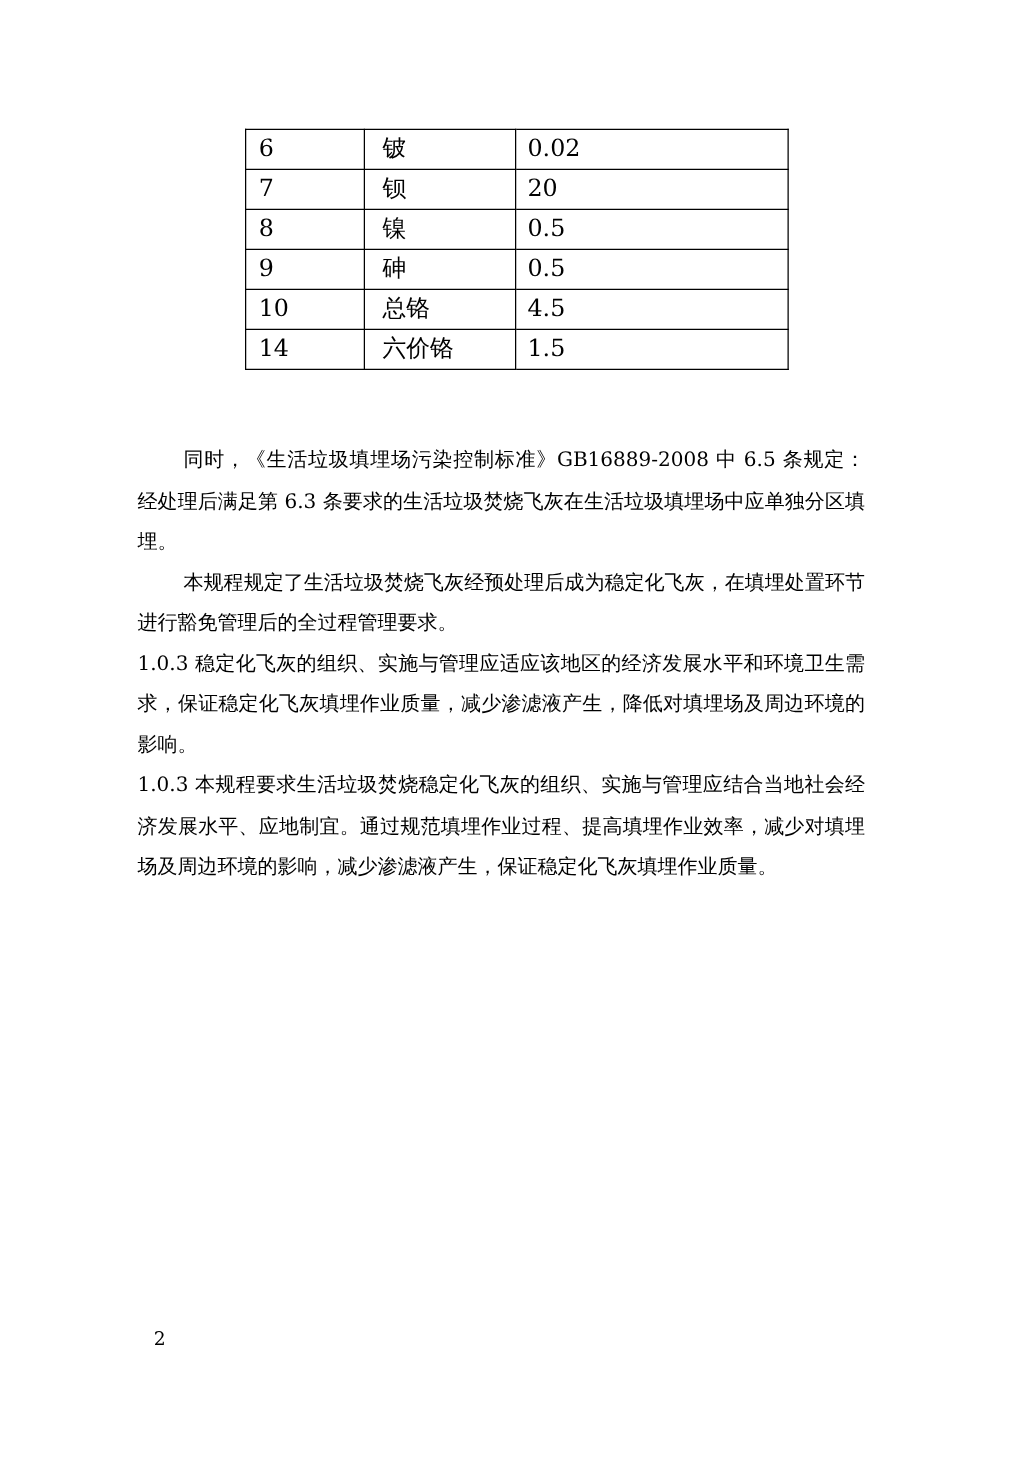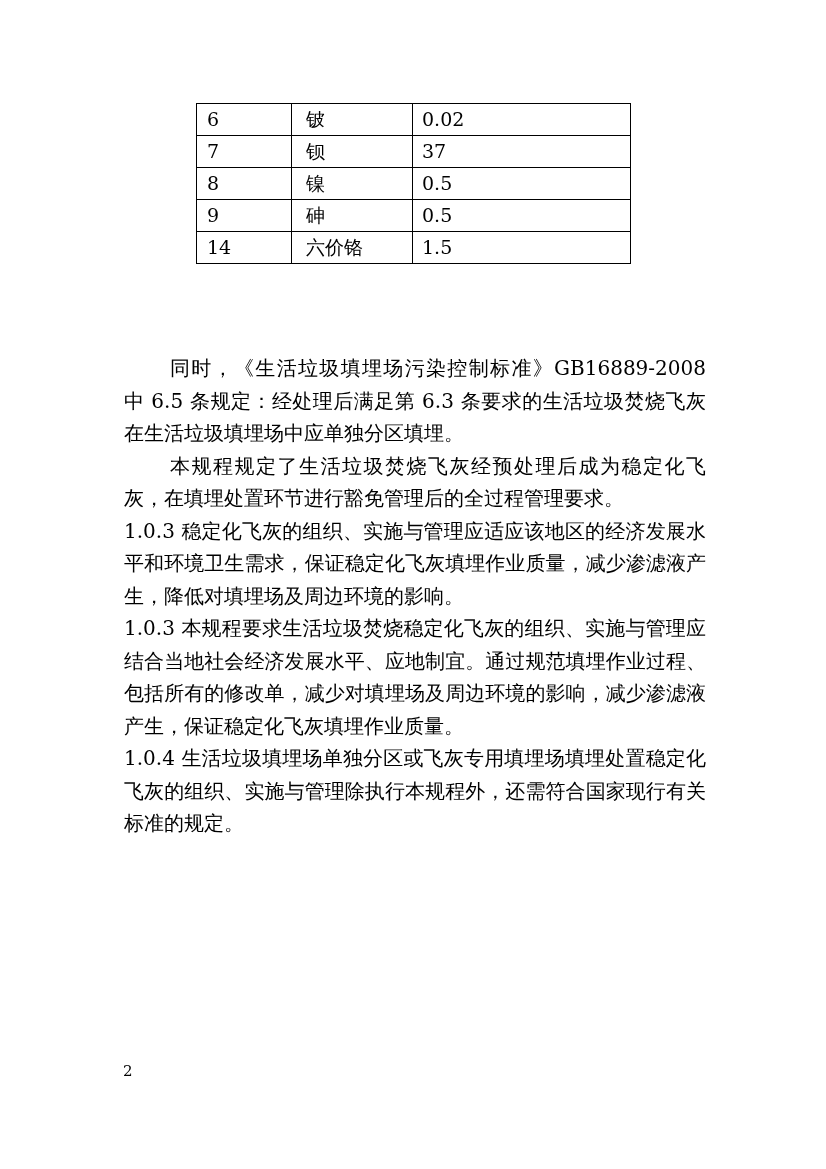--- a/index.html
+++ b/index.html
@@ -33,24 +33,24 @@
     vertical-align: middle;
     white-space: nowrap;
     overflow: hidden;
   }
   .doc-table td.col-no   { width: 84px; }
   .doc-table td.col-name { width: 106px; padding-left: 14px; }
   .doc-table td.col-val  { width: 208px; padding-left: 9px; }
   
   .body-text {
     position: absolute;
-    left: 124px;
+    left: 110px;
     top: 352px;
     width: 582px;
-    font-size: 20px;
+    font-size: 16px;
     line-height: 32.5px;
     text-align: justify;
     text-justify: inter-ideograph;
   }
   .body-text p {
     margin: 0;
     padding: 0;
   }
   .body-text p.indent {
     text-indent: 2.3em;
@@ -72,43 +72,47 @@
   <table class="doc-table">
     <tbody>
         <tr>
           <td class="col-no">6</td>
           <td class="col-name">铍</td>
           <td class="col-val">0.02</td>
         </tr>
         <tr>
           <td class="col-no">7</td>
           <td class="col-name">钡</td>
-          <td class="col-val">37</td>
+          <td class="col-val">20</td>
         </tr>
         <tr>
           <td class="col-no">8</td>
           <td class="col-name">镍</td>
           <td class="col-val">0.5</td>
         </tr>
         <tr>
           <td class="col-no">9</td>
           <td class="col-name">砷</td>
           <td class="col-val">0.5</td>
+        </tr>
+        <tr>
+          <td class="col-no">10</td>
+          <td class="col-name">总铬</td>
+          <td class="col-val">4.5</td>
         </tr>
         <tr>
           <td class="col-no">14</td>
           <td class="col-name">六价铬</td>
           <td class="col-val">1.5</td>
         </tr>
       </tbody>
   </table>
 
   <div class="body-text">
       <p class="indent">同时，《生活垃圾填埋场污染控制标准》GB16889-2008 中 6.5 条规定：经处理后满足第 6.3 条要求的生活垃圾焚烧飞灰在生活垃圾填埋场中应单独分区填埋。</p>
       <p class="indent">本规程规定了生活垃圾焚烧飞灰经预处理后成为稳定化飞灰，在填埋处置环节进行豁免管理后的全过程管理要求。</p>
       <p class="">1.0.3 稳定化飞灰的组织、实施与管理应适应该地区的经济发展水平和环境卫生需求，保证稳定化飞灰填埋作业质量，减少渗滤液产生，降低对填埋场及周边环境的影响。</p>
-      <p class="">1.0.3 本规程要求生活垃圾焚烧稳定化飞灰的组织、实施与管理应结合当地社会经济发展水平、应地制宜。通过规范填埋作业过程、包括所有的修改单，减少对填埋场及周边环境的影响，减少渗滤液产生，保证稳定化飞灰填埋作业质量。</p>
-      <p class="">1.0.4 生活垃圾填埋场单独分区或飞灰专用填埋场填埋处置稳定化飞灰的组织、实施与管理除执行本规程外，还需符合国家现行有关标准的规定。</p>
+      <p class="">1.0.3 本规程要求生活垃圾焚烧稳定化飞灰的组织、实施与管理应结合当地社会经济发展水平、应地制宜。通过规范填埋作业过程、提高填埋作业效率，减少对填埋场及周边环境的影响，减少渗滤液产生，保证稳定化飞灰填埋作业质量。</p>
     </div>
 
   <div class="page-number">2</div>
 
 </div>
 
 </body></html>

